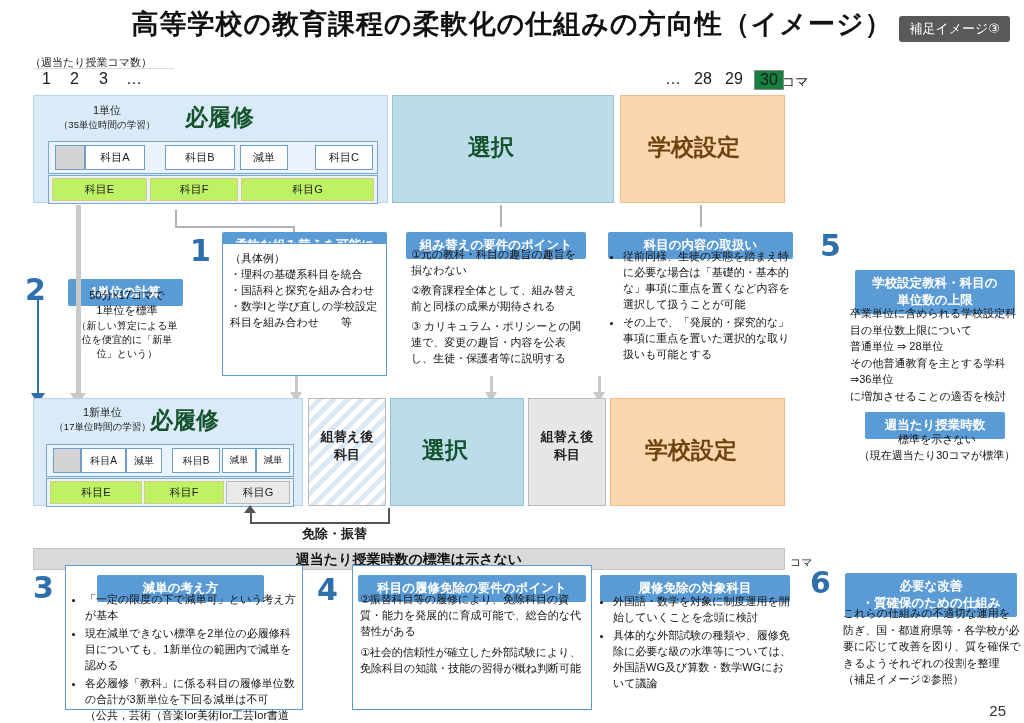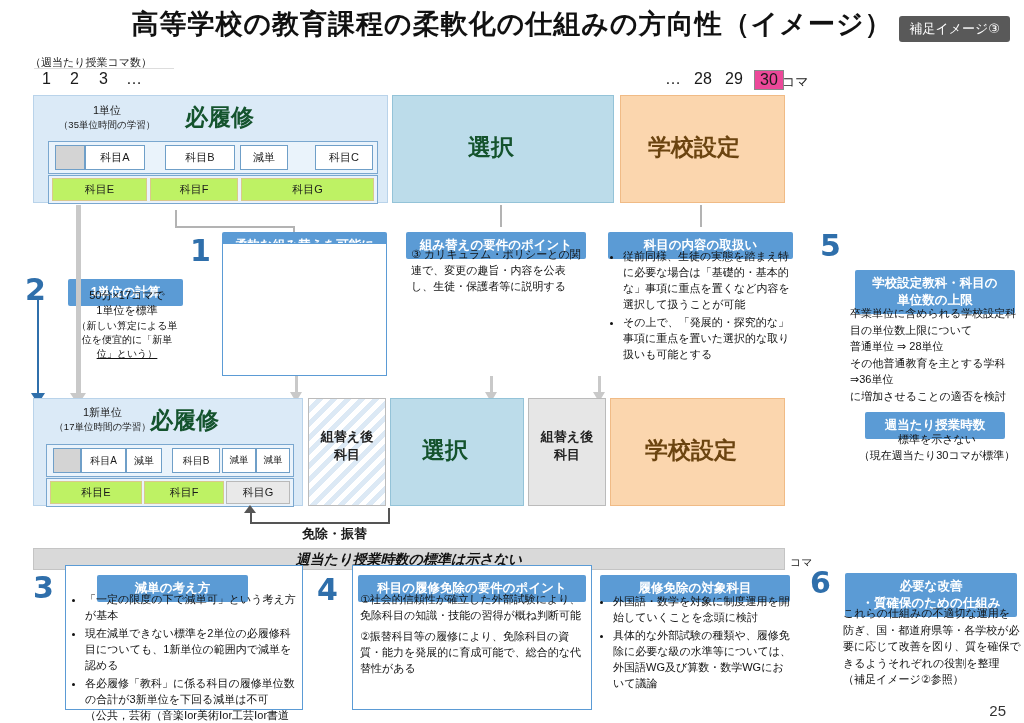--- a/index.html
+++ b/index.html
@@ -14,21 +14,21 @@
   #title{
     left:0;top:6px;width:1024px;text-align:center;
     font-size:27px;font-weight:bold;letter-spacing:1px;color:#111;
   }
   #suppl-badge{
     right:14px;top:16px;background:#595959;color:#fff;
     font-size:13px;padding:4px 10px;border-radius:3px;
   }
   #koma-note{left:30px;top:55px;font-size:11px;color:#222;}
   .rk{position:absolute;top:70px;font-size:16px;}
-  .boxnum{border:1px solid #8a8a8a;background:#ec4899;padding:0 5px;}
+  .boxnum{border:1px solid #8a8a8a;background:#15803d;padding:0 5px;}
   .hikyu{background:#dbeaf7;border:1px solid #b9d3ea;}
   .sentaku{background:#bcdcea;border:1px solid #94c3d8;}
   .gakkou{background:#fbd6ae;border:1px solid #f0bb86;}
   .kumikae{background:#ffffff;border:1px solid #bbb;}
   .kumikae2{background:#e6e6e6;border:1px solid #bbb;}
   .bigtxt{font-size:23px;font-weight:bold;color:#14532d;}
   .gtxt{font-size:23px;font-weight:bold;color:#6b4410;}
   
   .sub{background:#fff;border:1px solid #6f9fc8;font-size:11px;display:flex;align-items:center;justify-content:center;}
   .subrow{background:#bef264;border:1px solid #d9c98b;font-size:11px;display:flex;align-items:center;justify-content:center;}
@@ -38,21 +38,21 @@
     background:#5b9bd5;color:#fff;font-size:12.5px;font-weight:bold;
     text-align:center;padding:5px 4px;border-radius:2px;margin-top:7px;
   }
   .cbody{font-size:11px;line-height:1.45;color:#111;}
   .cbox{border:1px solid #5b9bd5;background:#fff;}
   
   .cnum{
     color:#2f6fab;font-weight:bold;font-size:30px;
     font-family:"DejaVu Sans",sans-serif;
   }
-  .u{text-decoration:underline;}
+  .u{}
   .smallnote{font-size:10px;}
   
   .arrow-line{background:#b3b3b3;}
   .vline{background:#2f6fab;}
   .pagenum{right:18px;bottom:4px;font-size:15px;color:#333;}
   ul.tight{margin:2px 0 0 0;padding-left:13px;}
   ul.tight li{margin-bottom:2px;}
   .graystrip{background:#d9d9d9;border:1px solid #c4c4c4;}
 </style>
 </head>
@@ -104,24 +104,30 @@
 <div class="abs arrow-line" style="left:175px;top:210px;width:2px;height:18px;"></div>
 <div class="abs arrow-line" style="left:175px;top:226px;width:120px;height:2px;"></div>
 <div class="abs arrow-line" style="left:293px;top:226px;width:2px;height:14px;"></div>
 <div class="abs arrow-line" style="left:500px;top:205px;width:2px;height:22px;"></div>
 <div class="abs arrow-line" style="left:700px;top:205px;width:2px;height:22px;"></div>
 
 <div class="abs cnum" style="left:190px;top:233px;">1</div>
 
 <div class="abs chead" style="left:222px;top:225px;width:165px;">柔軟な組み替えを可能に</div>
 <div class="abs cbox" style="left:222px;top:243px;width:165px;height:133px;padding:4px 3px;">
+  <div class="cbody" style="white-space:pre-line;padding-left:4px;margin-top:3px;">（具体例）
+・理科の基礎系科目を統合
+・国語科と探究を組み合わせ
+・数学Ⅰと学び直しの学校設定科目を組み合わせ　　等</div>
 </div>
 
 <div class="abs chead" style="left:406px;top:225px;width:180px;">組み替えの要件のポイント</div>
 <div class="abs cbox" style="left:406px;top:243px;width:180px;height:133px;padding:4px 5px;border:none;background:transparent;">
+  <div class="cbody" style="margin-bottom:4px;">①元の教科・科目の趣旨の趣旨を損なわない</div>
+  <div class="cbody" style="margin-bottom:4px;">②教育課程全体として、組み替え前と同様の成果が期待される</div>
   <div class="cbody">③ カリキュラム・ポリシーとの関連で、変更の趣旨・内容を公表し、生徒・保護者等に説明する</div>
 </div>
 
 <div class="abs chead" style="left:608px;top:225px;width:185px;">科目の内容の取扱い</div>
 <div class="abs" style="left:608px;top:243px;width:190px;height:133px;padding:4px 2px;">
   <ul class="tight cbody">
     <li>従前同様、生徒の実態を踏まえ特に必要な場合は「基礎的・基本的な」事項に重点を置くなど内容を選択して扱うことが可能</li>
     <li>その上で、「発展的・探究的な」事項に重点を置いた選択的な取り扱いも可能とする</li>
   </ul>
 </div>
@@ -183,53 +189,53 @@
 <div class="abs gakkou" style="left:610px;top:398px;width:175px;height:108px;"></div>
 <div class="abs gtxt" style="left:645px;top:435px;">学校設定</div>
 
 <div class="abs" style="left:250px;top:508px;width:2px;height:16px;background:#555;"></div>
 <div class="abs" style="left:250px;top:522px;width:140px;height:2px;background:#555;"></div>
 <div class="abs" style="left:388px;top:508px;width:2px;height:16px;background:#555;"></div>
 <div class="abs" style="left:244px;top:505px;width:0;height:0;border-left:6px solid transparent;border-right:6px solid transparent;border-bottom:8px solid #555;"></div>
 <div class="abs" style="left:298px;top:525px;font-size:13px;font-weight:bold;background:#fff;padding:0 4px;">免除・振替</div>
 
 <div class="abs graystrip" style="left:33px;top:548px;width:752px;height:22px;"></div>
-<div class="abs" style="left:33px;top:551px;width:752px;text-align:center;font-size:14px;font-weight:bold;color:#111;font-style:italic;">週当たり授業時数の標準は示さない</div>
+<div class="abs" style="left:33px;top:551px;width:752px;text-align:center;font-size:14px;font-weight:bold;color:#111;">週当たり授業時数の標準は示さない</div>
 <div class="abs" style="left:790px;top:555px;font-size:11px;">コマ</div>
 
 <div class="abs cnum" style="left:820px;top:228px;">5</div>
 <div class="abs chead" style="left:855px;top:263px;width:160px;white-space:pre-line;line-height:1.35;">学校設定教科・科目の
 単位数の上限</div>
 <div class="abs cbody" style="left:850px;top:305px;width:172px;white-space:pre-line;line-height:1.5;">卒業単位に含められる学校設定科目の単位数上限について
 普通単位 ⇒ 28単位
 その他普通教育を主とする学科⇒36単位
 に増加させることの適否を検討</div>
 <div class="abs chead" style="left:865px;top:405px;width:140px;">週当たり授業時数</div>
 <div class="abs cbody" style="left:852px;top:432px;width:170px;text-align:center;white-space:pre-line;line-height:1.45;">標準を示さない
 （現在週当たり30コマが標準）</div>
 <div class="abs" style="left:800px;top:95px;width:224px;height:385px;border:none;"></div>
 
 <div class="abs cnum" style="left:33px;top:570px;">3</div>
 <div class="abs cbox" style="left:65px;top:565px;width:238px;height:145px;border:1px solid #5b9bd5;"></div>
-<div class="abs chead" style="left:97px;top:568px;width:151px;">減単の考え方</div>
+<div class="abs chead" style="left:97px;top:568px;width:167px;">減単の考え方</div>
 <div class="abs" style="left:68px;top:588px;width:232px;padding:2px 4px;">
   <ul class="tight cbody">
     <li>「一定の限度の下で減単可」という考え方が基本</li>
     <li>現在減単できない標準を2単位の必履修科目についても、1新単位の範囲内で減単を認める</li>
     <li style="white-space:pre-line;">各必履修「教科」に係る科目の履修単位数の合計が3新単位を下回る減単は不可
 （公共，芸術（音楽Ⅰor美術Ⅰor工芸Ⅰor書道Ⅰ），情報Ⅰ，家庭基礎）</li>
   </ul>
 </div>
 
 <div class="abs cnum" style="left:317px;top:572px;">4</div>
 <div class="abs cbox" style="left:352px;top:565px;width:240px;height:145px;border:1px solid #5b9bd5;"></div>
 <div class="abs chead" style="left:358px;top:568px;width:228px;">科目の履修免除の要件のポイント</div>
 <div class="abs" style="left:355px;top:590px;width:236px;padding:2px 5px;">
+  <div class="cbody" style="margin-bottom:5px;">②振替科目等の履修により、免除科目の資質・能力を発展的に育成可能で、総合的な代替性がある</div>
   <div class="cbody" style="margin-bottom:5px;">①社会的信頼性が確立した外部試験により、免除科目の知識・技能の習得が概ね判断可能</div>
-  <div class="cbody" style="margin-bottom:5px;">②振替科目等の履修により、免除科目の資質・能力を発展的に育成可能で、総合的な代替性がある</div>
 </div>
 
 <div class="abs chead" style="left:600px;top:568px;width:190px;">履修免除の対象科目</div>
 <div class="abs" style="left:598px;top:590px;width:196px;padding:2px 2px;">
   <ul class="tight cbody">
     <li>外国語・数学を対象に制度運用を開始していくことを念頭に検討</li>
     <li>具体的な外部試験の種類や、履修免除に必要な級の水準等については、外国語WG及び算数・数学WGにおいて議論</li>
   </ul>
 </div>
 

